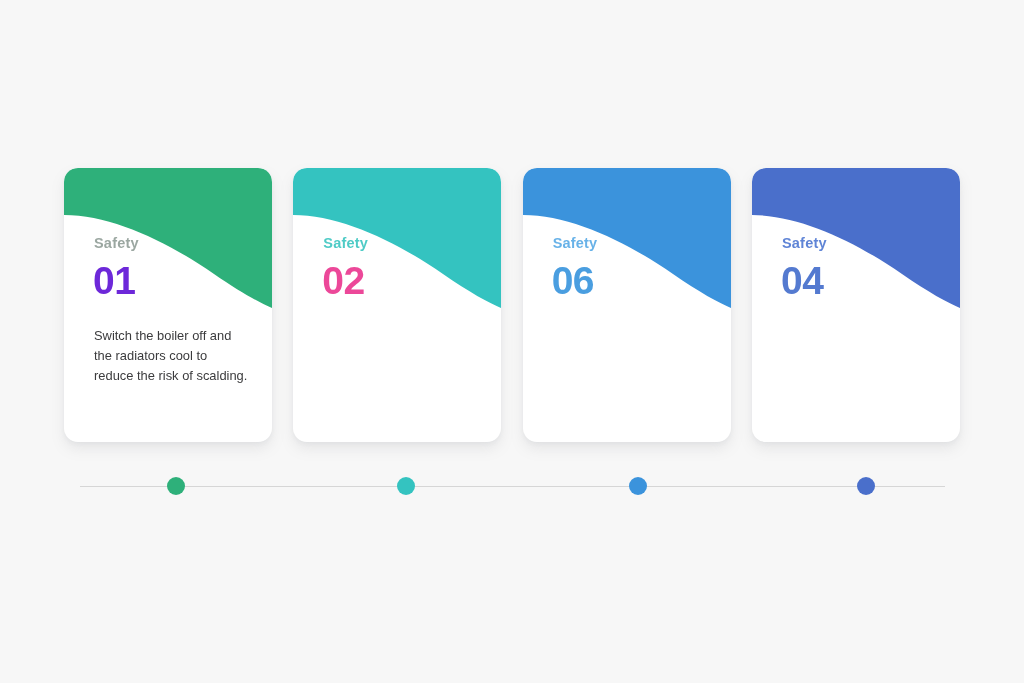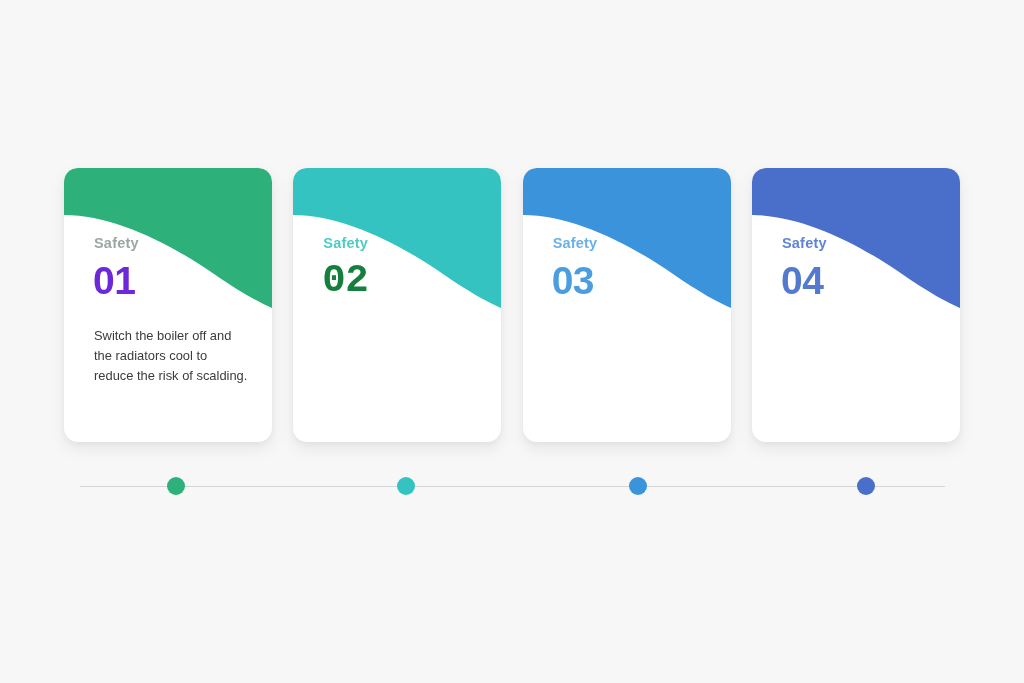--- a/index.html
+++ b/index.html
@@ -152,39 +152,39 @@
             <path d="M0,14 Q0,0 14,0 L194,0 Q208,0 208,14 L208,140 L0,140 Z"></path>
           </clipPath>
         </defs>
         <g clip-path="url(#clip2)">
           <rect x="0" y="0" width="208" height="140" fill="#34c3c0"></rect>
           <path d="M0,47 C48,47 104,74 150,106 C176,124 196,135 208,140 L208,140 L0,140 Z" fill="#ffffff"></path>
         </g>
       </svg>
       <div class="card-body">
         <div class="safety-label" style="color: rgb(78, 203, 198);">Safety</div>
-        <div class="step-number" style="color: #15803d; font-family: Liberation Mono, monospace;">02</div>
+        <div class="step-number" style="color: #ec4899;">02</div>
       </div>
     </div>
 
     <div class="card">
       <svg class="card-art" viewBox="0 0 208 140" preserveAspectRatio="none">
         <defs>
           <clipPath id="clip3">
             <path d="M0,14 Q0,0 14,0 L194,0 Q208,0 208,14 L208,140 L0,140 Z"></path>
           </clipPath>
         </defs>
         <g clip-path="url(#clip3)">
           <rect x="0" y="0" width="208" height="140" fill="#3b93dc"></rect>
           <path d="M0,47 C48,47 104,74 150,106 C176,124 196,135 208,140 L208,140 L0,140 Z" fill="#ffffff"></path>
         </g>
       </svg>
       <div class="card-body">
         <div class="safety-label" style="color: rgb(104, 178, 232);">Safety</div>
-        <div class="step-number" style="color: rgb(74, 158, 224);">03</div>
+        <div class="step-number" style="color: rgb(74, 158, 224);">06</div>
       </div>
     </div>
 
     <div class="card">
       <svg class="card-art" viewBox="0 0 208 140" preserveAspectRatio="none">
         <defs>
           <clipPath id="clip4">
             <path d="M0,14 Q0,0 14,0 L194,0 Q208,0 208,14 L208,140 L0,140 Z"></path>
           </clipPath>
         </defs>

